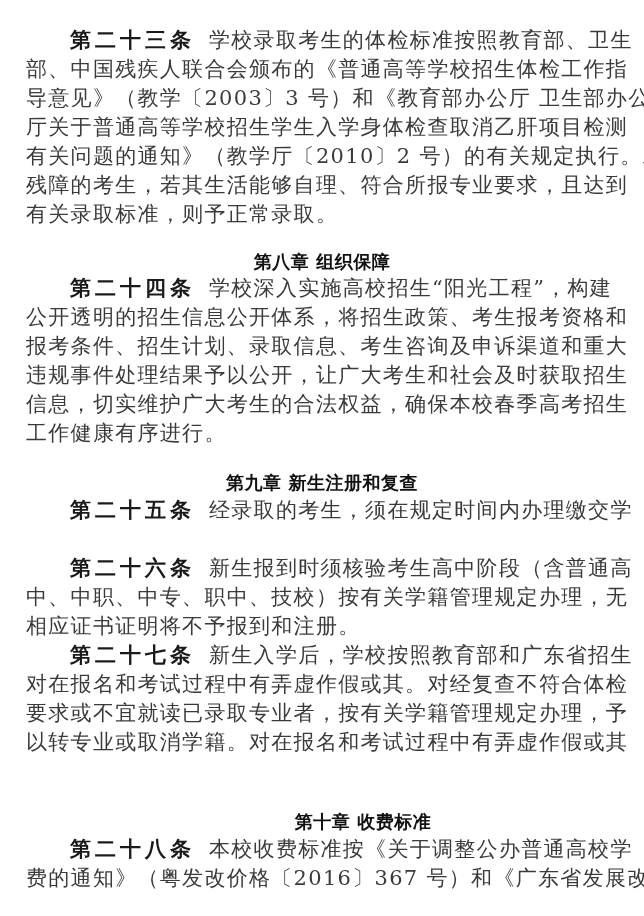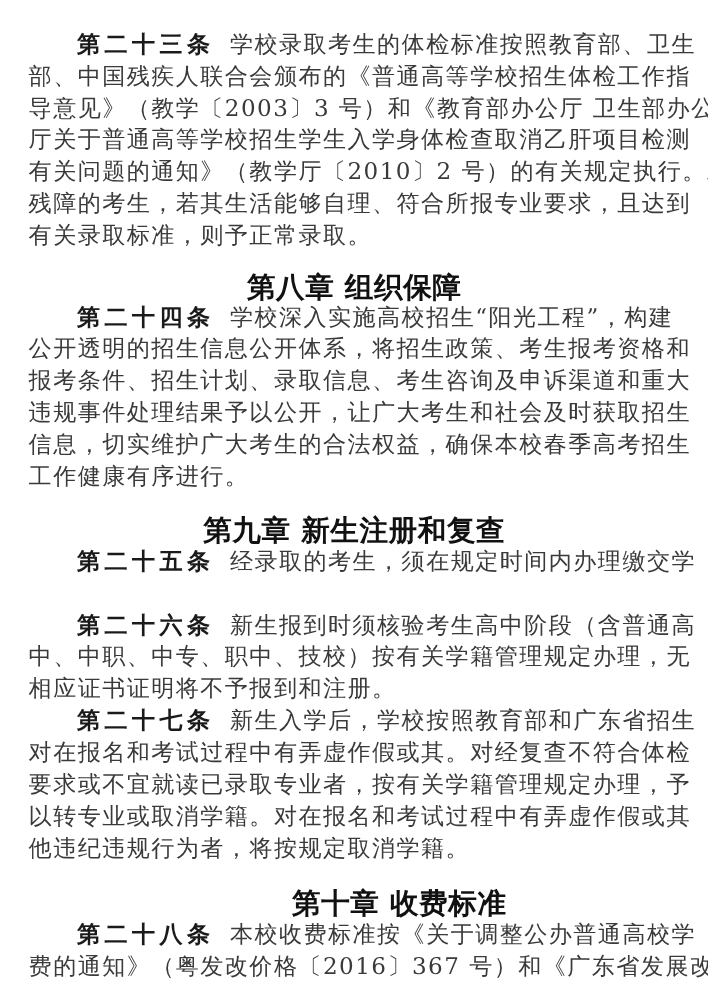--- a/index.html
+++ b/index.html
@@ -5,21 +5,21 @@
   html, body { margin: 0; padding: 0; background: #ffffff; }
   body { width: 644px; height: 916px; position: relative; overflow: hidden;
          font-family: "DejaVu Serif", "Liberation Serif", serif; color: #3a3a3a; }
   .page { position: absolute; left: 0; top: 0; width: 644px; height: 694px; text-decoration: underline; }
   .line { position: absolute; left: 26px; width: 600px; height: 29px; line-height: 29px;
           font-size: 21px; white-space: nowrap; letter-spacing: 1.3px; }
   .line.indent { left: 70px; }
   .art-label { font-weight: bold; color: #1a1a1a; letter-spacing: 4px; margin-right: 14px;
                font-family: "DejaVu Sans", "Liberation Sans", sans-serif; }
   .heading { position: absolute; left: 0; width: 644px; text-align: center; height: 32px;
-             line-height: 32px; font-size: 26px; font-weight: bold; color: #111;
+             line-height: 32px; font-size: 18px; font-weight: bold; color: #111;
              font-family: "DejaVu Sans", "Liberation Sans", sans-serif; letter-spacing: 0.5px; }
 </style>
 </head>
 <body>
 
 <div class="page">
 
   <div class="line indent" style="top:26px;">
     <span class="art-label">第二十三条</span><span>学校录取考生的体检标准按照教育部、卫生</span>
   </div>
@@ -52,21 +52,20 @@
   </div>
   <div class="line" style="top:583px;">中、中职、中专、职中、技校）按有关学籍管理规定办理，无</div>
   <div class="line" style="top:612px;">相应证书证明将不予报到和注册。</div>
 
   <div class="line indent" style="top:641px;">
     <span class="art-label">第二十七条</span><span>新生入学后，学校按照教育部和广东省招生</span>
   </div>
   <div class="line" style="top:670px;">对在报名和考试过程中有弄虚作假或其。对经复查不符合体检</div>
   <div class="line" style="top:699px;">要求或不宜就读已录取专业者，按有关学籍管理规定办理，予</div>
   <div class="line" style="top:728px;">以转专业或取消学籍。对在报名和考试过程中有弄虚作假或其</div>
-  <div class="line" style="top:757px;">他违纪违规行为者，将按规定取消学籍。</div>
 
   <div class="heading" style="top:806px;margin-left:41px;">第十章 收费标准</div>
 
   <div class="line indent" style="top:835px;">
     <span class="art-label">第二十八条</span><span>本校收费标准按《关于调整公办普通高校学</span>
   </div>
   <div class="line" style="top:864px;">费的通知》（粤发改价格〔2016〕367 号）和《广东省发展改革</div>
 
 </div>
 

